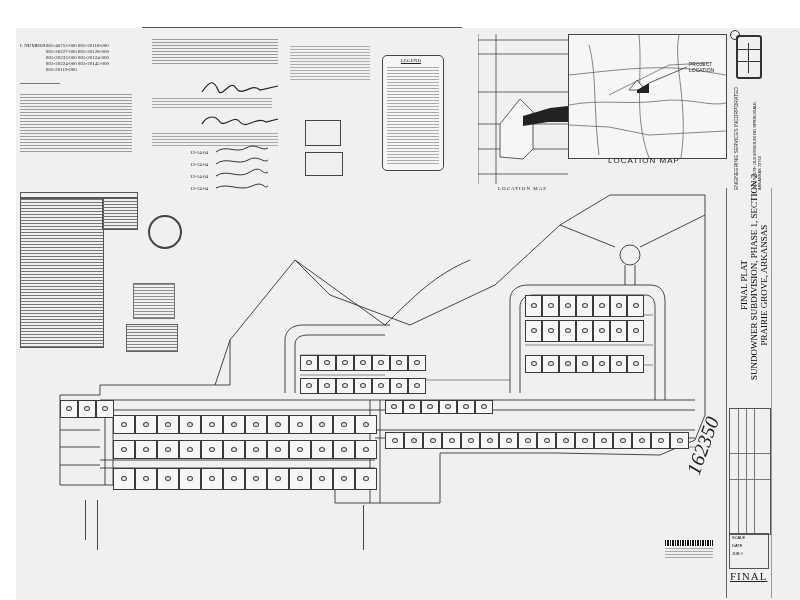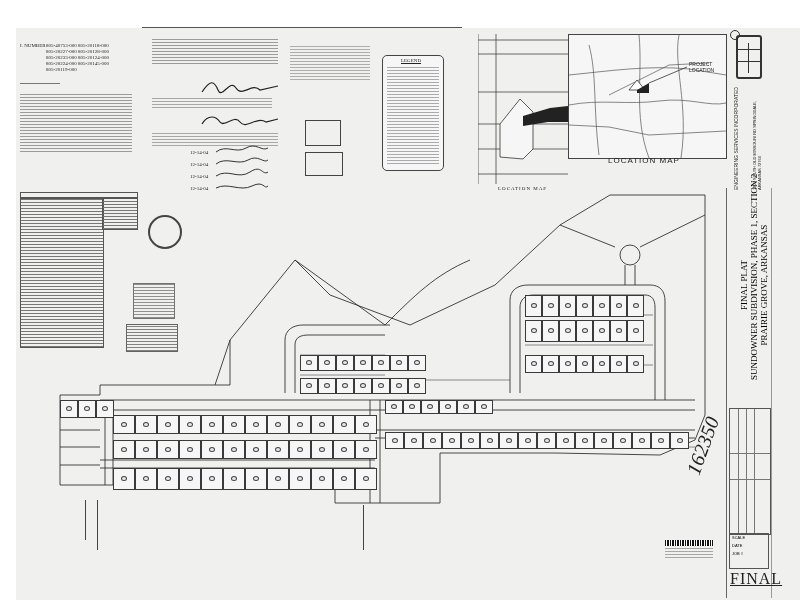--- a/index.html
+++ b/index.html
@@ -122,21 +122,21 @@
   <div style="position:absolute;left:16px;top:0;width:1px;height:125px;background:#777;"></div>
   <div style="position:absolute;left:24px;top:0;width:1px;height:125px;background:#777;"></div>
   <div style="position:absolute;left:0;top:44px;width:40px;height:1px;background:#777;"></div>
   <div style="position:absolute;left:0;top:70px;width:40px;height:1px;background:#777;"></div>
 </div>
 <div style="position:absolute;left:729px;top:533px;width:40px;height:36px;border:1px solid #555;font-size:4px;line-height:8px;font-family:'Liberation Sans',sans-serif;padding-left:2px;box-sizing:border-box;">
   <div>SCALE</div>
   <div>DATE</div>
   <div>JOB #</div>
 </div>
-<div class="t" style="left:730px;top:570px;font-size:16px;letter-spacing:1px;text-decoration:underline;">FINAL</div>
+<div class="t" style="left:730px;top:570px;font-size:11px;letter-spacing:1px;text-decoration:underline;">FINAL</div>
 
 <div class="t" style="left:682px;top:470px;font-size:20px;font-style:italic;transform:rotate(-70deg);transform-origin:left top;font-family:'Liberation Serif',serif;">162350</div>
 
 <div style="position:absolute;left:665px;top:540px;width:48px;height:6px;background:repeating-linear-gradient(90deg,#111 0 1px,#fff 1px 2px,#111 2px 4px,#fff 4px 5px);"></div>
 <div class="hatch" style="position:absolute;left:665px;top:548px;width:48px;height:10px;opacity:.6;"></div>
 
 <svg style="left:55px;top:185px;" width="670" height="335">
   <g stroke="#333" stroke-width="0.9" fill="none">
 
     <path d="M5,210 L45,210 L45,200 L175,200 L175,155 L240,75 L275,110 L355,140 L440,100 L505,40 L555,10 L650,10 L650,230 L640,255 L605,270 L500,268 L385,268 L385,318 L280,318 L280,300 L5,300 Z"></path>

